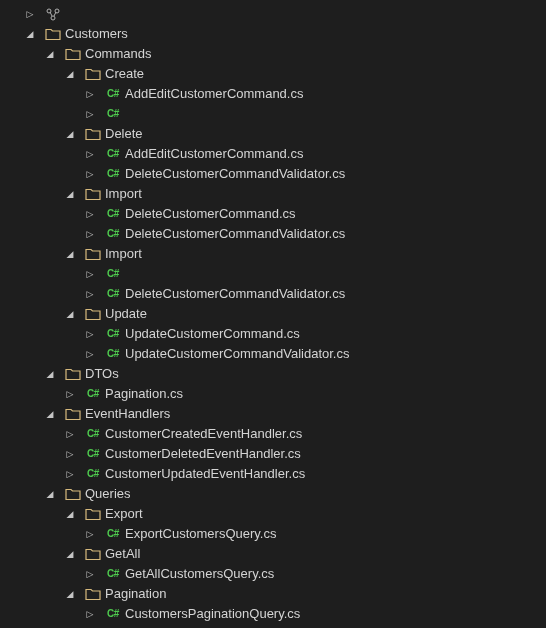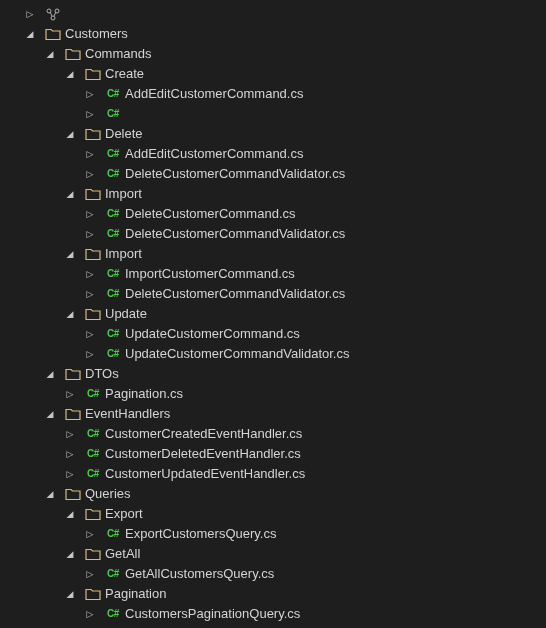--- a/index.html
+++ b/index.html
@@ -185,21 +185,20 @@
       </span>
       <span class="label">Import</span>
     </div>
     <div class="row">
       <span class="indent" style="width: 84px;"></span>
       <span class="arrow">▷</span>
       <span class="indent" style="width: 8px;"></span>
       <span class="icon">
         <span class="cs-badge">C#</span>
       </span>
-      <span class="label">ImportCustomerCommand.cs</span>
     </div>
     <div class="row">
       <span class="indent" style="width: 84px;"></span>
       <span class="arrow">▷</span>
       <span class="indent" style="width: 8px;"></span>
       <span class="icon">
         <span class="cs-badge">C#</span>
       </span>
       <span class="label">DeleteCustomerCommandValidator.cs</span>
     </div>

